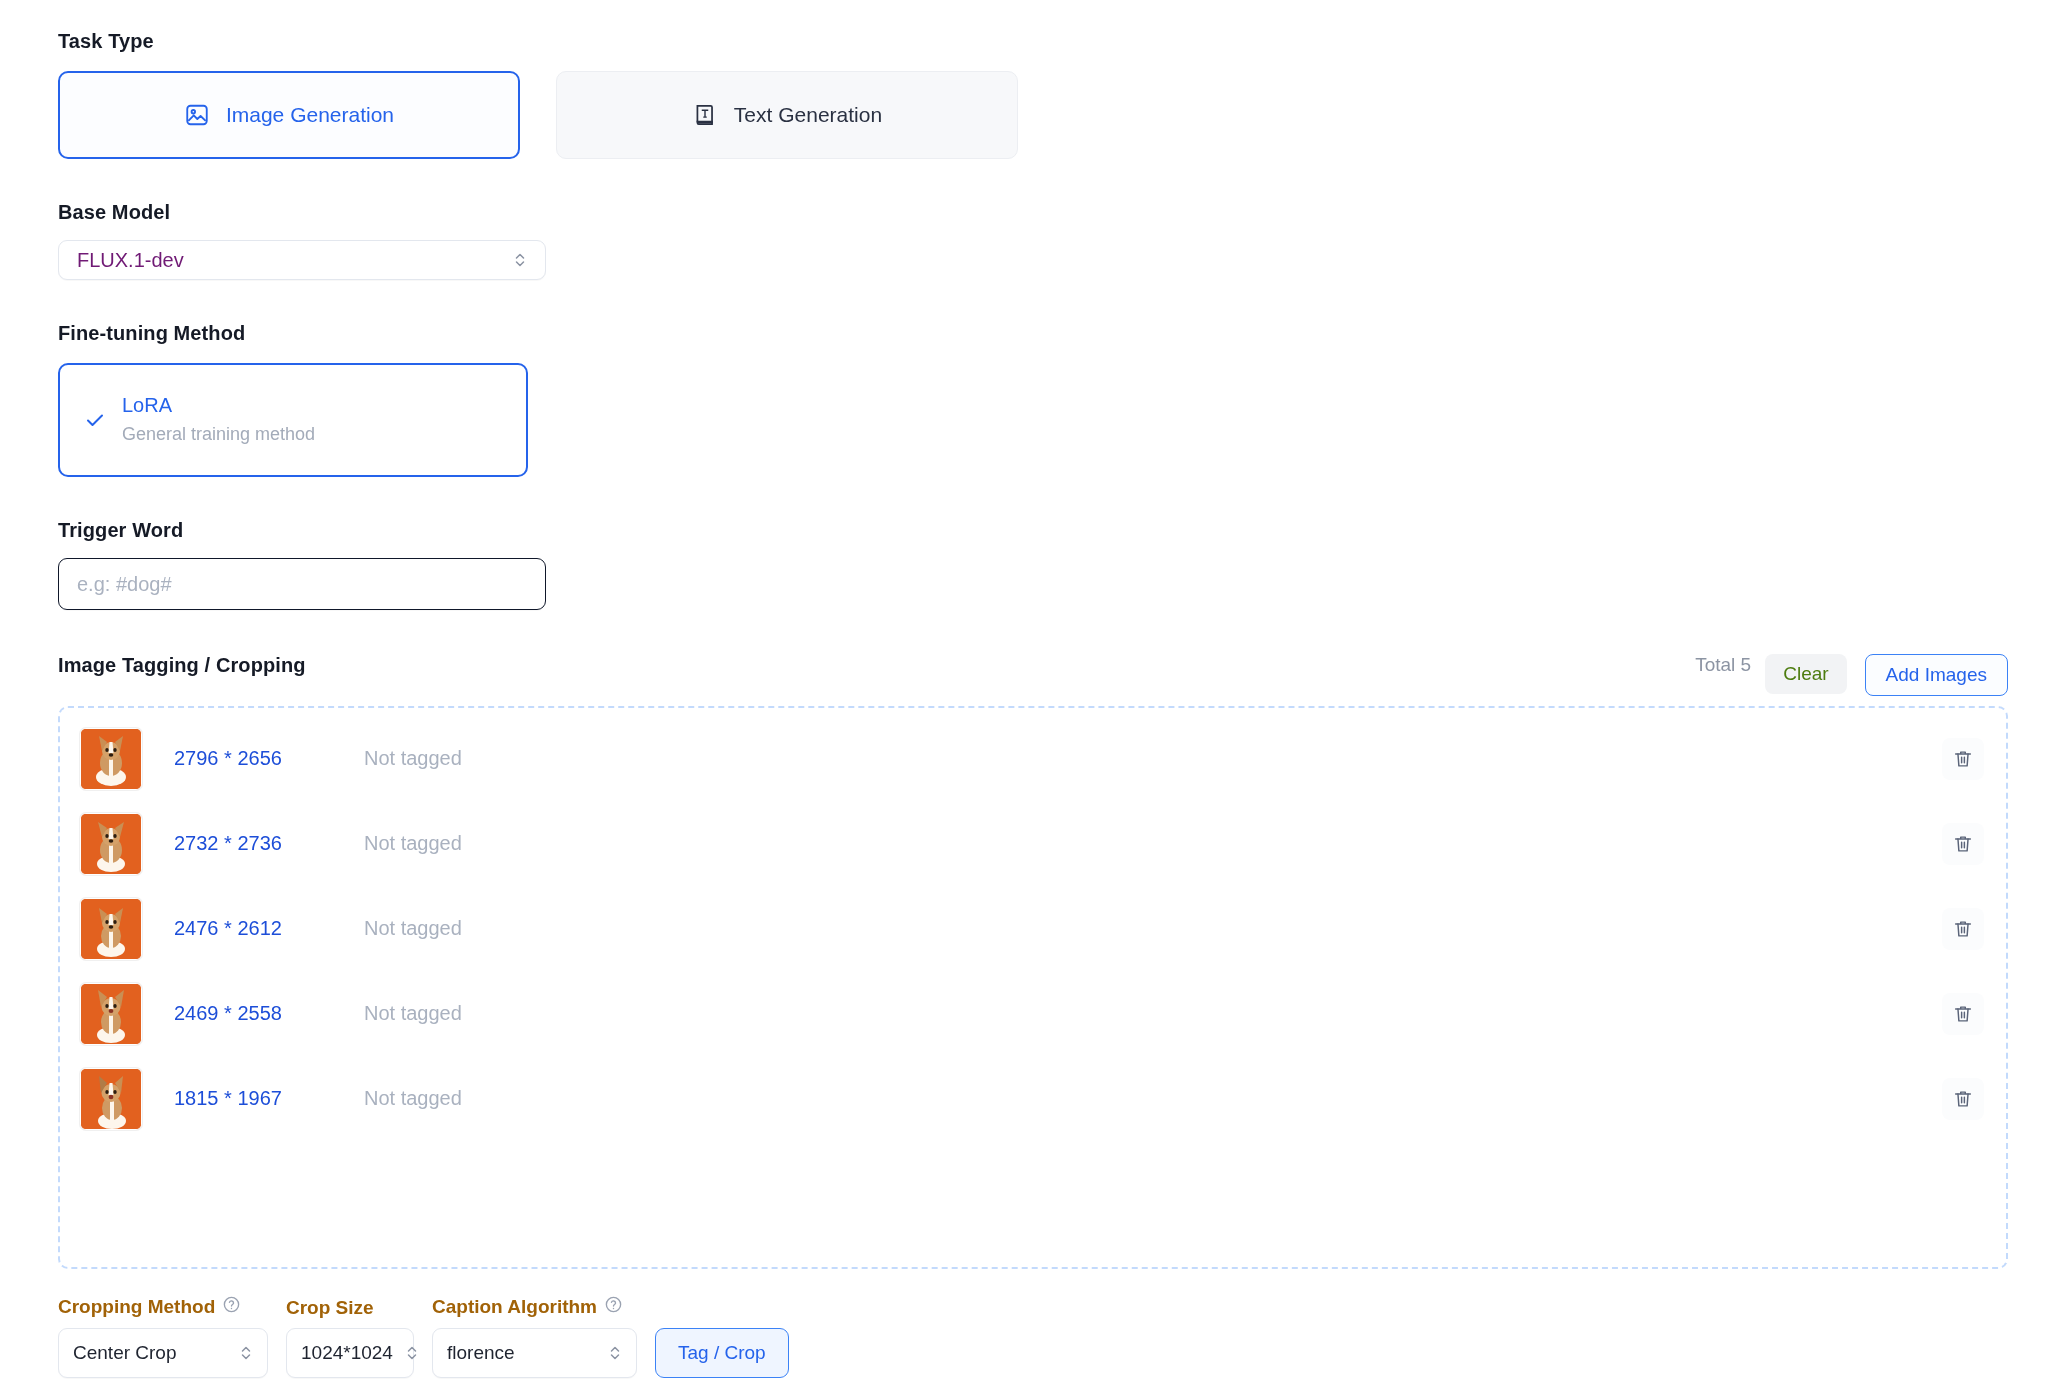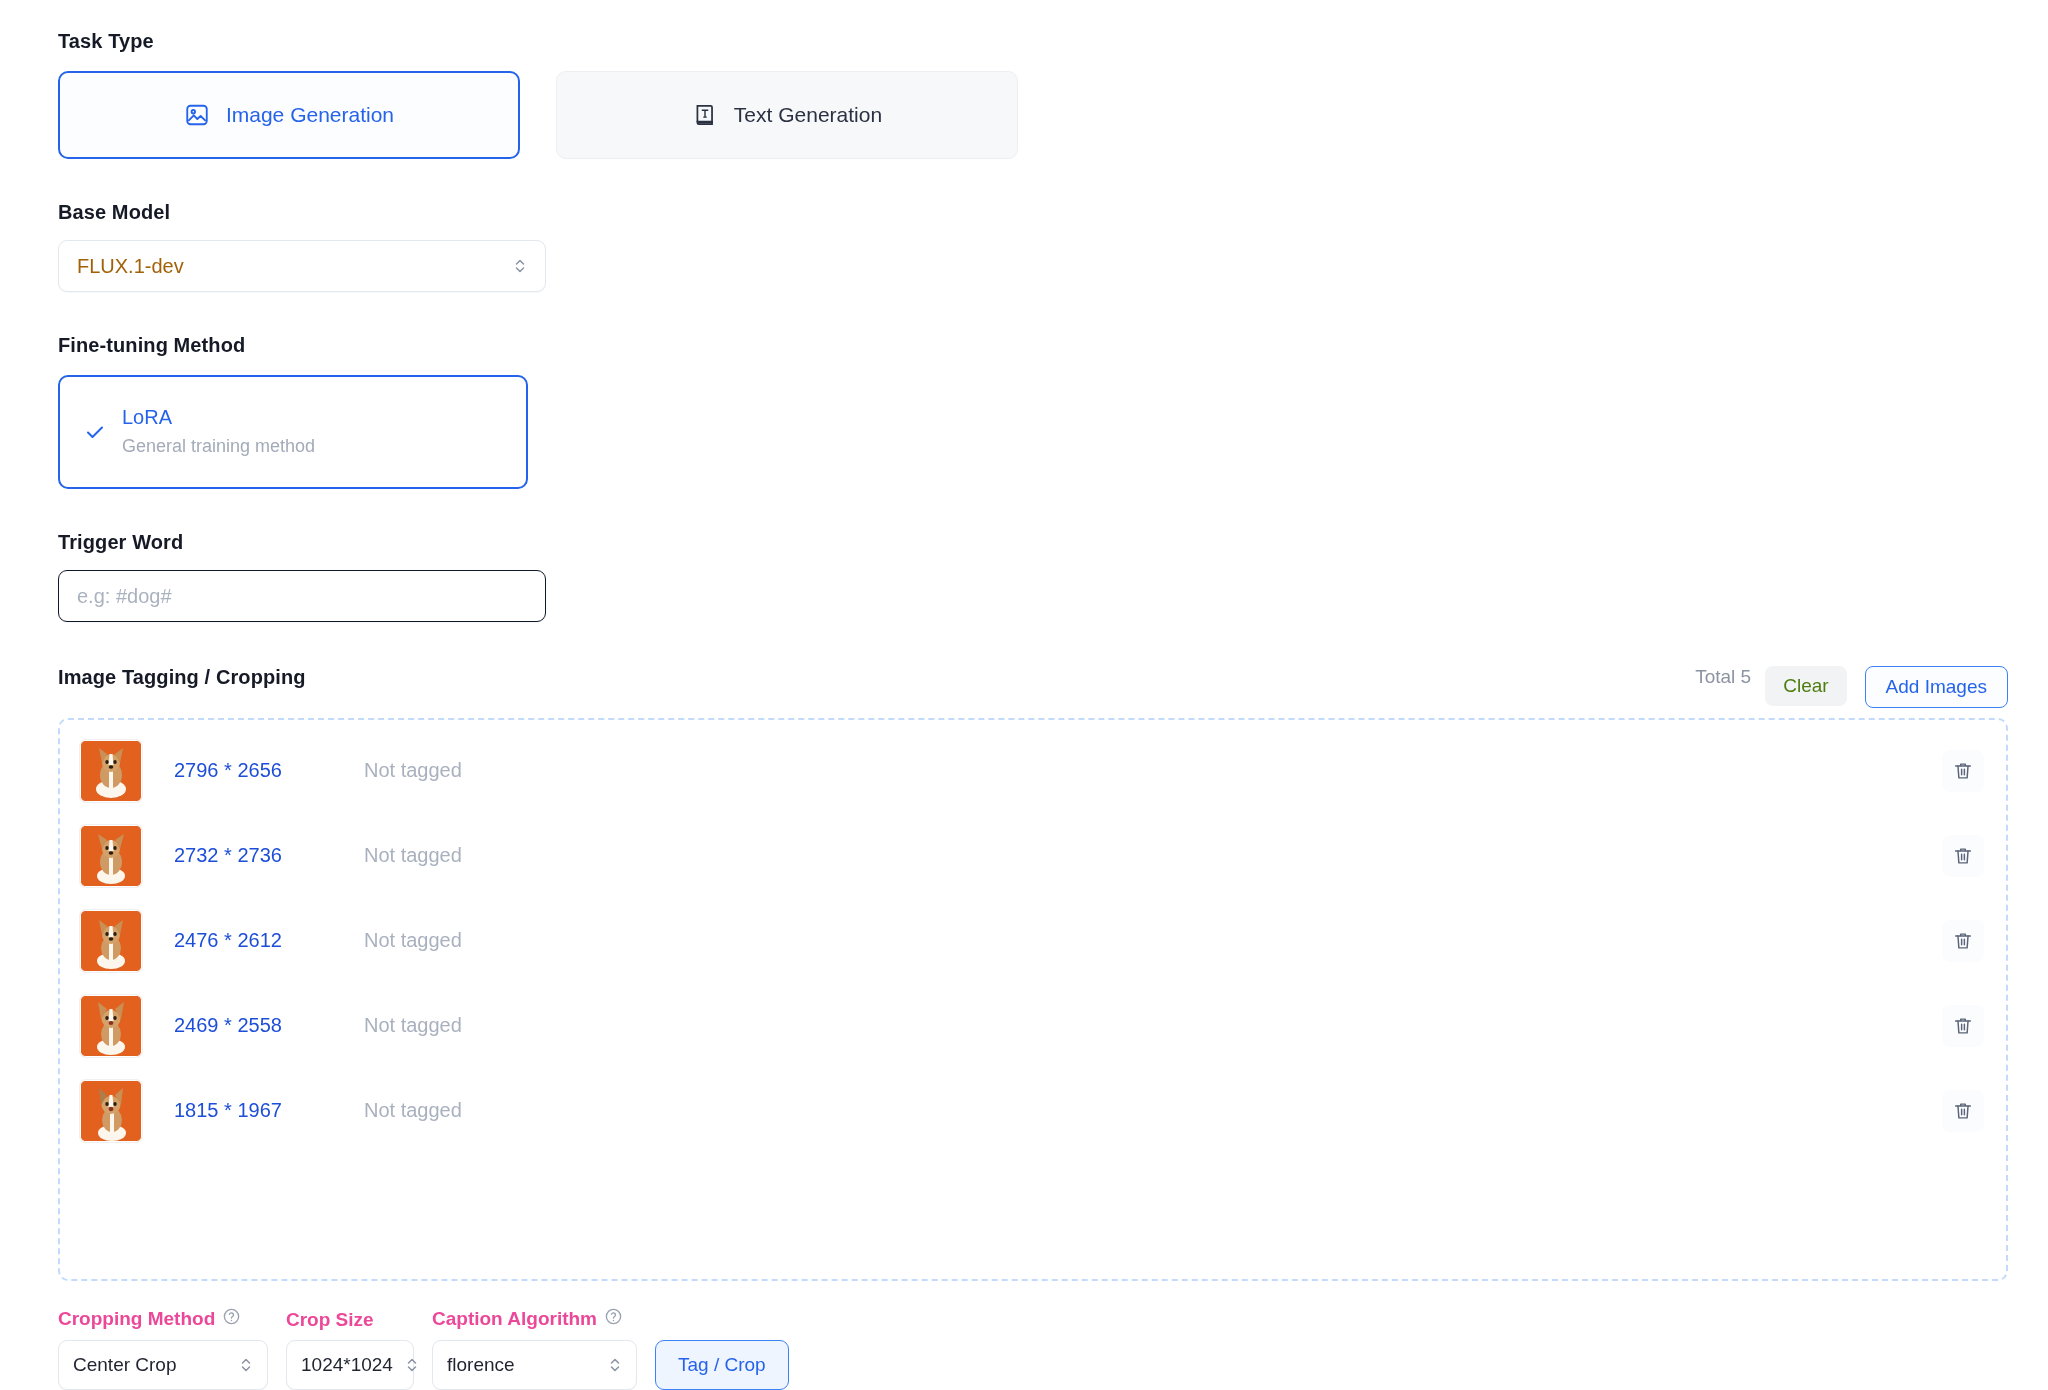--- a/index.html
+++ b/index.html
@@ -46,29 +46,29 @@
     background: #f7f8fa;
     color: #2a3142;
   }
 
   .ico { display: inline-flex; align-items: center; justify-content: center; }
 
   
   .block { margin-top: 42px; }
   .select {
     position: relative;
-    height: 52px;
+    height: 40px;
     border: 1px solid #e3e7ee;
     border-radius: 9px;
     background: #ffffff;
     display: flex;
     align-items: center;
     padding: 0 18px;
     font-size: 20px;
-    color: #a16207;
+    color: #701a75;
     box-shadow: 0 1px 1px rgba(16,24,40,.03);
     cursor: pointer;
   }
   .select .val { flex: 1; }
   .sel-arrows {
     width: 14px; height: 22px;
     display: flex; flex-direction: column; justify-content: center;
     align-items: center; gap: 3px;
     flex: none;
   }
@@ -193,21 +193,21 @@
   .bottom {
     display: flex;
     align-items: flex-end;
     gap: 18px;
     margin-top: 26px;
   }
   .field { display: flex; flex-direction: column; }
   .field-label {
     font-size: 19px;
     font-weight: 600;
-    color: #ec4899;
+    color: #a16207;
     display: flex;
     align-items: center;
     gap: 7px;
     margin-bottom: 9px;
     white-space: nowrap;
   }
   .small-select {
     height: 50px;
     border: 1px solid #e3e7ee;
     border-radius: 9px;

